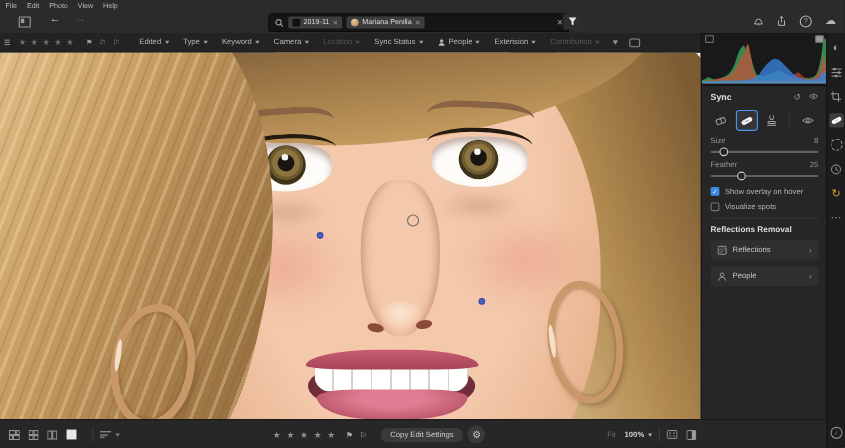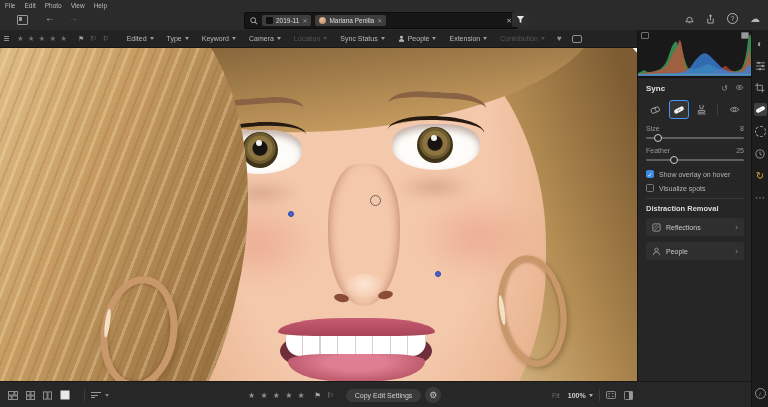--- a/index.html
+++ b/index.html
@@ -355,21 +355,21 @@
       <span class="cb-label">Show overlay on hover</span>
     </div>
     <div class="panel-row" style="top:154px">
       <span class="cbox"></span>
       <span class="cb-label">Visualize spots</span>
     </div>
 
     <div class="pdivider" style="top:168px"></div>
 
     <div class="panel-row" style="top:174px">
-      <span class="section-title">Distraction Removal</span>
+      <span class="section-title">Reflections Removal</span>
     </div>
 
     <div class="dbtn" style="top:188px">
       <svg width="9" height="9" viewBox="0 0 10 10">
         <rect x="1" y="1" width="8" height="8" rx="1" fill="none" stroke="#9a9a9a"></rect>
         <path d="M3,8 L8,3 M2,6 L6,2" stroke="#9a9a9a" stroke-width="0.8"></path>
       </svg>
       <span class="lbl">Reflections</span>
       <span class="chev">›</span>
     </div>

